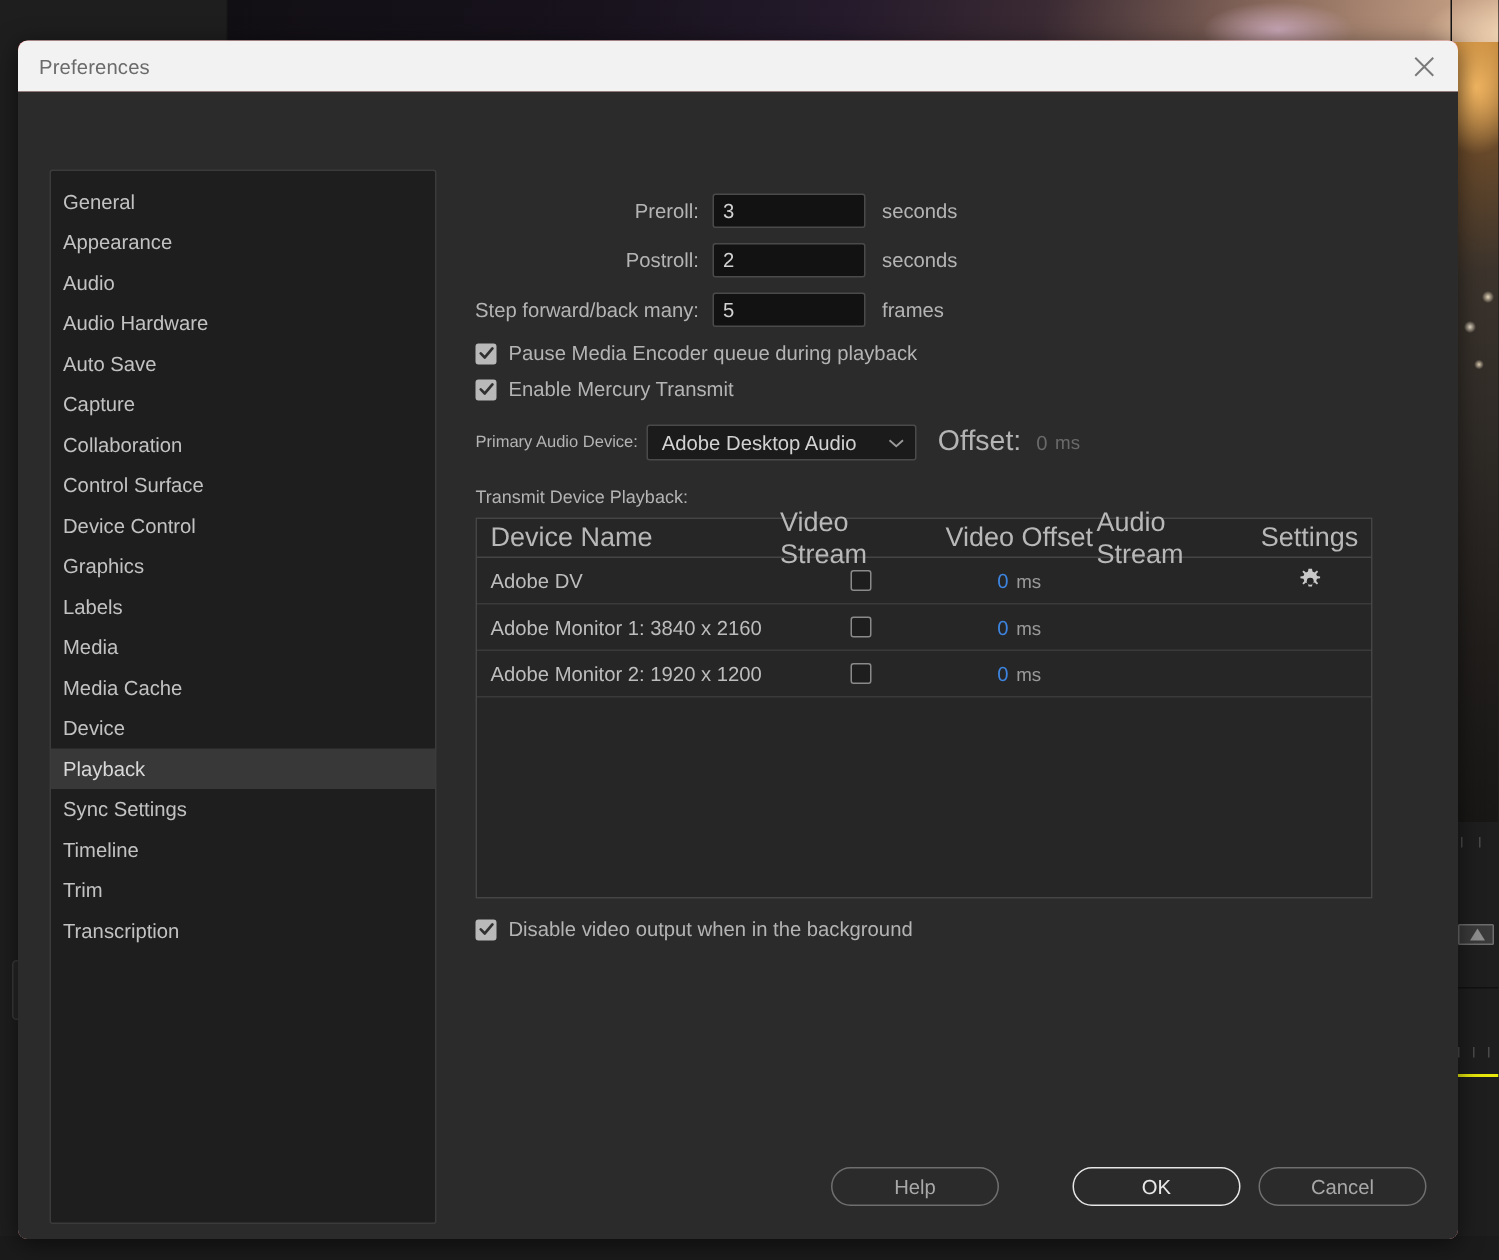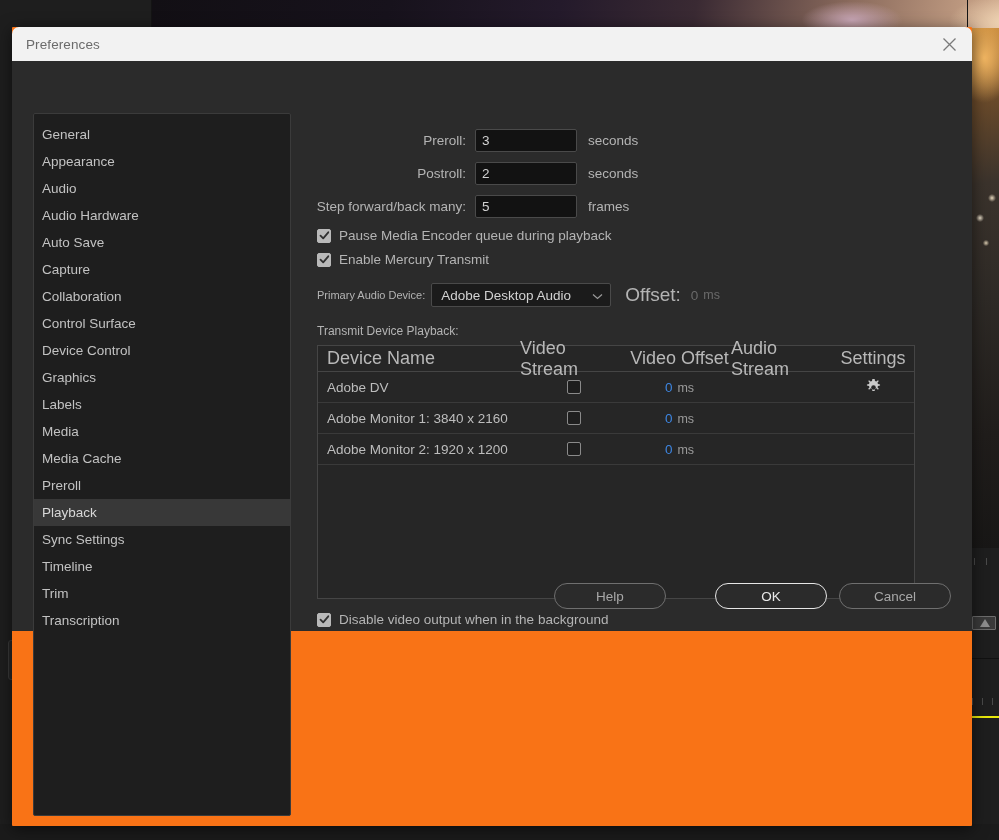--- a/index.html
+++ b/index.html
@@ -70,22 +70,22 @@
   }
   .bg-bottom-bar {
     position: absolute; left: 0; bottom: 0; width: 999px; height: 16px;
     background: #1b1b1b;
   }
 
   
   #pref-dialog {
     position: absolute; left: 12px; top: 27px;
     width: 960px; height: 799px;
-    background: #f97316;
-    border-radius: 1px;
+    background: #fca5a5;
+    border-radius: 6px;
     box-shadow: 0 3px 16px rgba(0,0,0,.55);
     overflow: hidden;
   }
   .titlebar {
     height: 34px; background: #f2f2f2;
     display: flex; align-items: center;
     border-radius: 7px 7px 0 0;
     position: relative;
   }
   .titlebar-title {
@@ -94,21 +94,21 @@
   }
   .close-btn {
     position: absolute; right: 0; top: 0; width: 46px; height: 34px;
     display: flex; align-items: center; justify-content: center;
     cursor: pointer;
   }
   .close-btn svg { display: block; }
 
   .dialog-body {
     position: relative;
-    height: 570px;
+    height: 765px;
     background: #2b2b2b;
   }
 
   
   .sidebar {
     position: absolute; left: 21px; top: 52px;
     width: 258px; height: 703px;
     background: #1e1e1e;
     border: 1px solid #3b3b3b;
     border-radius: 2px;
@@ -307,21 +307,21 @@
         <div class="sidebar-item">
           <span>Labels</span>
         </div>
         <div class="sidebar-item">
           <span>Media</span>
         </div>
         <div class="sidebar-item">
           <span>Media Cache</span>
         </div>
         <div class="sidebar-item">
-          <span>Preroll</span>
+          <span>Device</span>
         </div>
         <div class="sidebar-item selected">
           <span>Playback</span>
         </div>
         <div class="sidebar-item">
           <span>Sync Settings</span>
         </div>
         <div class="sidebar-item">
           <span>Timeline</span>
         </div>

